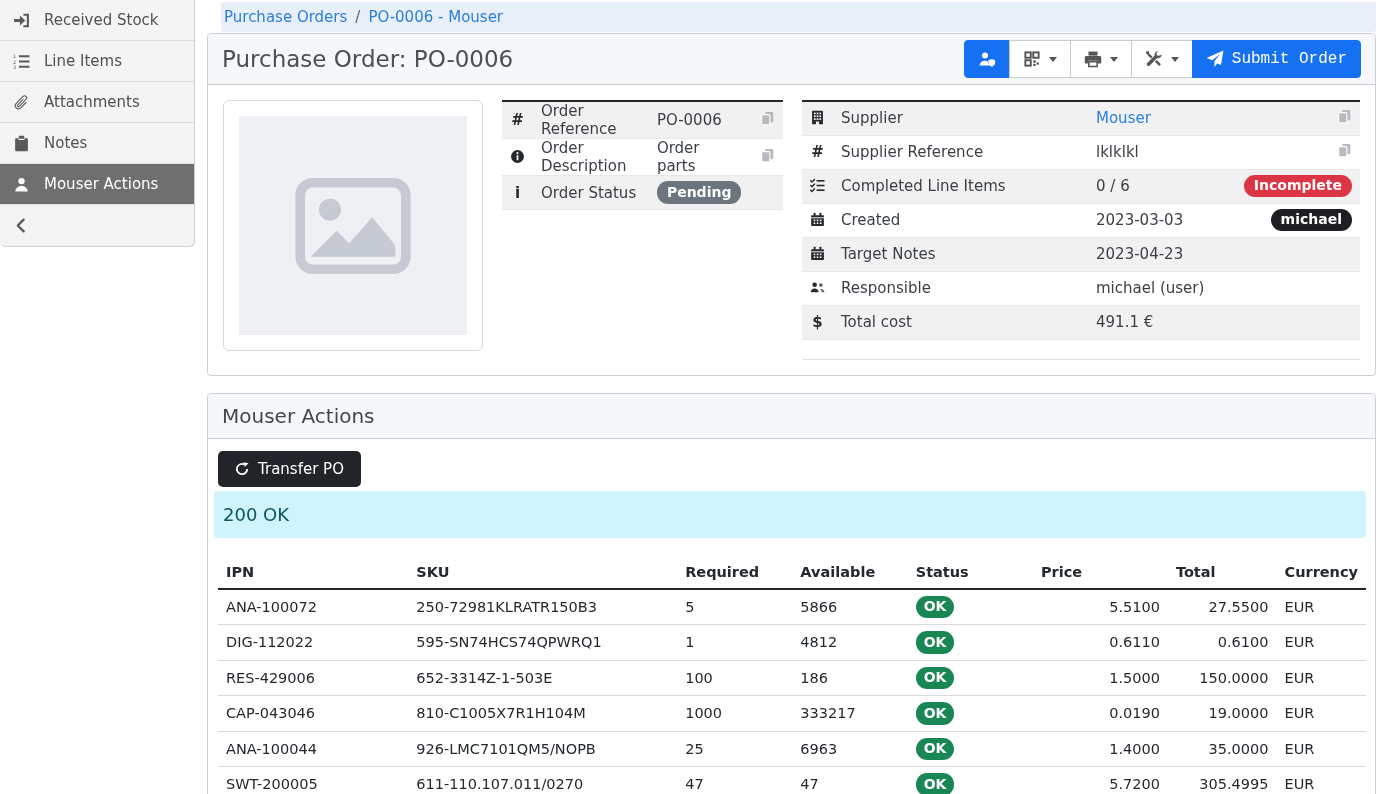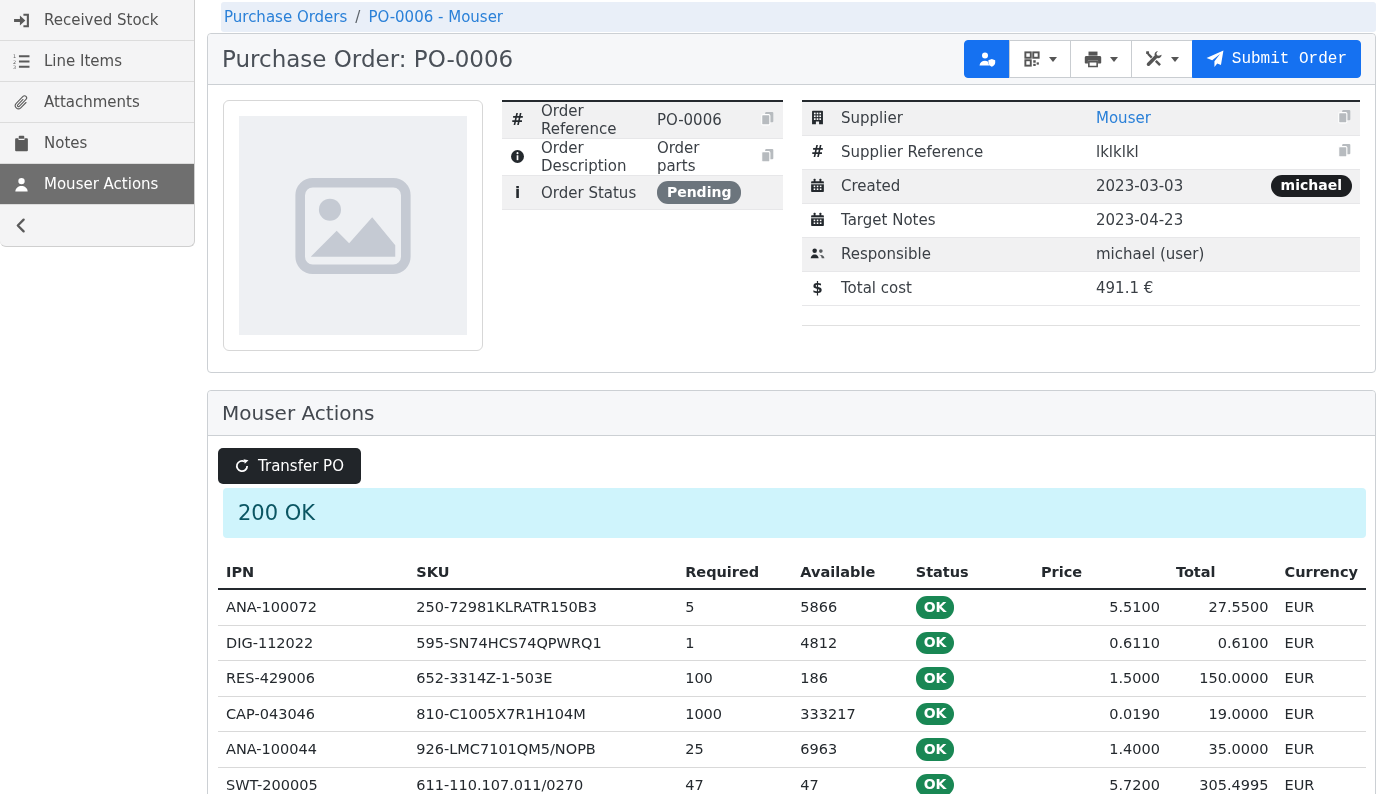--- a/index.html
+++ b/index.html
@@ -80,22 +80,22 @@
   .pill-gray  { background:var(--badge-gray,#6c757d); }
   .pill-red   { background:var(--badge-red,#dc3545); }
   .pill-black { background:var(--badge-black,#1c1e21); }
   .pill-green { background:var(--badge-green,#198754); padding:2.5px 8px; }
 
   
   .transfer-btn { margin:12px 0 0 10px; display:inline-flex; align-items:center; gap:9px;
     background:var(--dark-button,#212529); color:#fff; border:none; border-radius:5px;
     padding:9px 17px; font-size:15px; cursor:pointer; font-family:inherit; }
   .transfer-btn svg { width:14px; height:14px; }
-  .alert { margin:4px 9px 0 15px; background:var(--alert-bg,#cff4fc);
-    color:var(--alert-text,#0b5663); border-radius:4px; padding:13px 15px; font-size:21px; }
+  .alert { margin:4px 9px 0 6px; background:var(--alert-bg,#cff4fc);
+    color:var(--alert-text,#0b5663); border-radius:4px; padding:13px 9px; font-size:18px; }
 
   table.lines { margin:18px 9px 0 10px; width:calc(100% - 19px); border-collapse:collapse;
     font-size:14.5px; color:#24292e; }
   table.lines th { text-align:left; font-weight:600; padding:8px 8px;
     border-bottom:2px solid #24292e; }
   table.lines td { padding:6px 8px; height:30px; border-bottom:1px solid #d9d9d9; }
   table.lines tbody tr:last-child td { border-bottom:none; }
   table.lines tfoot td { border-top:2px solid #24292e; border-bottom:1px solid #d9d9d9; }
   th.num, td.num { text-align:right; }
   th.cur, td.cur { padding-left:14px; }
@@ -285,20 +285,37 @@
         <tr>
           <td class="ic"><span class="glyph">#</span></td>
           <td class="lbl">Supplier Reference</td>
           <td>lklklkl</td>
           <td class="trail"><span class="copy-btn"><svg viewBox="0 0 16 16">
                     <rect x="5.5" y="1" width="8.7" height="11" rx="1.2" fill="currentColor"></rect>
                     <rect x="1.8" y="3.8" width="8.7" height="11" rx="1.2" fill="currentColor" stroke="#fff" stroke-width="1.2"></rect>
                   </svg></span></td>
         </tr>
         <tr>
+          <td class="ic"><svg class="di" viewBox="0 0 16 16">
+                  <g stroke="currentColor" stroke-width="1.7">
+                    <line x1="7" y1="3" x2="15.5" y2="3"></line>
+                    <line x1="7" y1="8" x2="15.5" y2="8"></line>
+                    <line x1="7" y1="13" x2="15.5" y2="13"></line>
+                  </g>
+                  <g stroke="currentColor" stroke-width="1.5" fill="none" stroke-linecap="round" stroke-linejoin="round">
+                    <polyline points="0.8,3 2.1,4.3 4.8,1.5"></polyline>
+                    <polyline points="0.8,8 2.1,9.3 4.8,6.5"></polyline>
+                    <polyline points="0.8,13 2.1,14.3 4.8,11.5"></polyline>
+                  </g>
+                </svg></td>
+          <td class="lbl">Completed Line Items</td>
+          <td>0 / 6</td>
+          <td class="trail"><span class="pill pill-red">Incomplete</span></td>
+        </tr>
+        <tr>
           <td class="ic"><svg class="di" viewBox="0 0 16 16" fill="currentColor">
                   <path d="M2 3.4h12a.8.8 0 0 1 .8.8v10a.8.8 0 0 1-.8.8H2a.8.8 0 0 1-.8-.8v-10a.8.8 0 0 1 .8-.8z"></path>
                   <rect x="3.9" y="0.8" width="2" height="3.8" rx="0.6"></rect>
                   <rect x="10.1" y="0.8" width="2" height="3.8" rx="0.6"></rect>
                   <rect x="1.2" y="5.7" width="13.6" height="1" fill="#fff"></rect>
                   <g fill="#fff">
                     <rect x="3.9" y="8.1" width="1.7" height="1.7"></rect>
                     <rect x="7.2" y="8.1" width="1.7" height="1.7"></rect>
                     <rect x="10.5" y="8.1" width="1.7" height="1.7"></rect>
                     <rect x="3.9" y="11.1" width="1.7" height="1.7"></rect>

